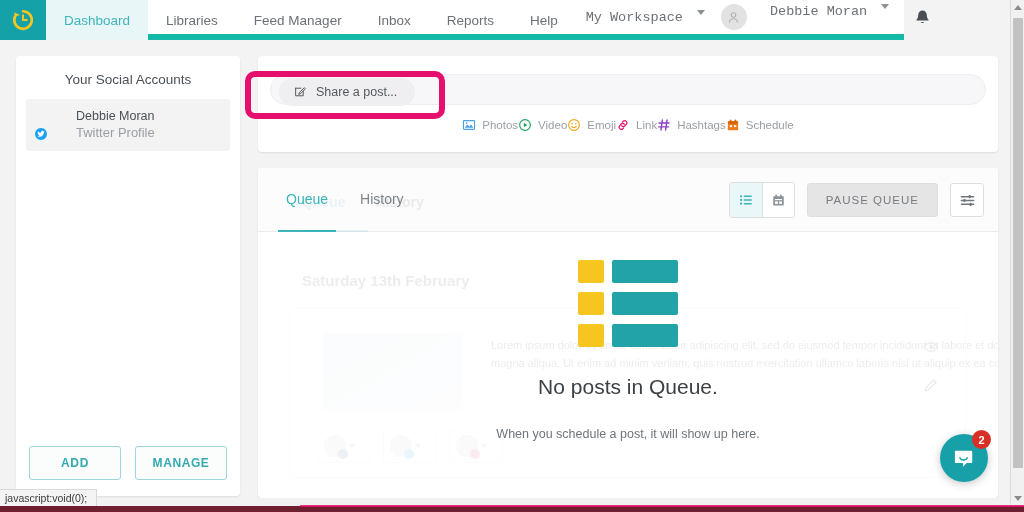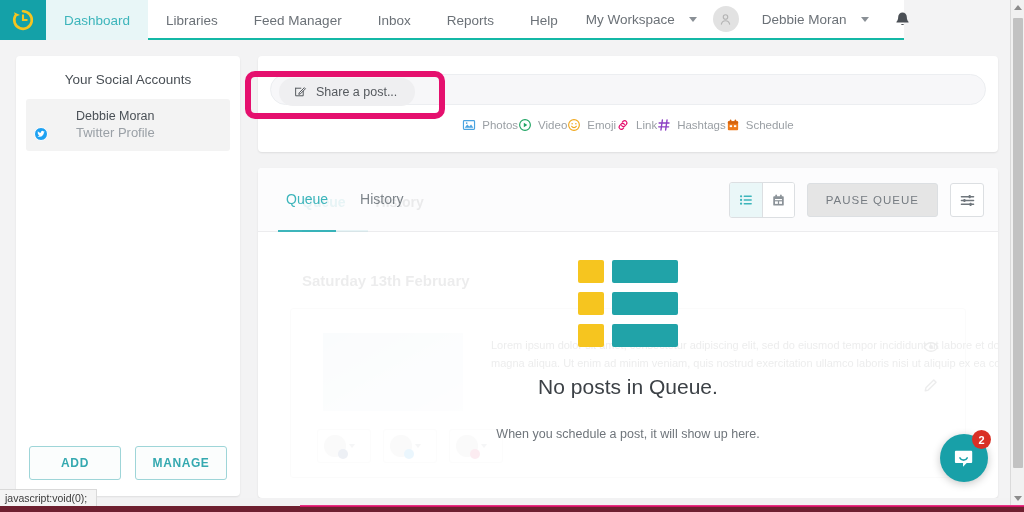--- a/index.html
+++ b/index.html
@@ -16,41 +16,42 @@
     position: absolute; left: 0; top: 0;
     width: 1010px; height: 498px;
     background: #f3f3f4;
     overflow: hidden;
   }
 
   
   #topnav {
     position: absolute; left: 0; top: 0; width: 904px; height: 40px;
     background: #ffffff;
-    border-bottom: 2px solid #14b8a6;
+    border-bottom: 6px solid #14b8a6;
     display: flex; align-items: stretch;
   }
   #logo {
     width: 46px; height: 40px; background: #14a1a8;
     display: flex; align-items: center; justify-content: center;
     flex: 0 0 46px;
   }
   .navitems { display: flex; align-items: stretch; }
   .navitem {
     display: flex; align-items: center; justify-content: center;
     padding: 0 18px; font-size: 13.5px; color: #6b7177;
     cursor: pointer; white-space: nowrap; height: 40px;
   }
   .navitem.active { background: #e8f6f7; color: #3db5bb; }
   #navspacer { flex: 1; }
   #navright { display: flex; align-items: center; padding-right: 16px; gap: 0; }
   .nav-ddl {
-    display: flex; align-items: center; gap: 14px;
+    display: flex; gap: 14px;
     font-size: 13.5px; color: #6b7177; cursor: pointer; padding: 0 10px;
     white-space: nowrap;
+    font-family: Liberation Mono, monospace;
   }
   .caret {
     width: 0; height: 0; border-left: 4.5px solid transparent;
     border-right: 4.5px solid transparent; border-top: 5px solid #8a9096;
     display: inline-block;
   }
   .avatar-gray {
     width: 26px; height: 26px; border-radius: 50%; background: #e2e2e2;
     display: flex; align-items: center; justify-content: center;
     margin-right: 9px; margin-left: 6px;

